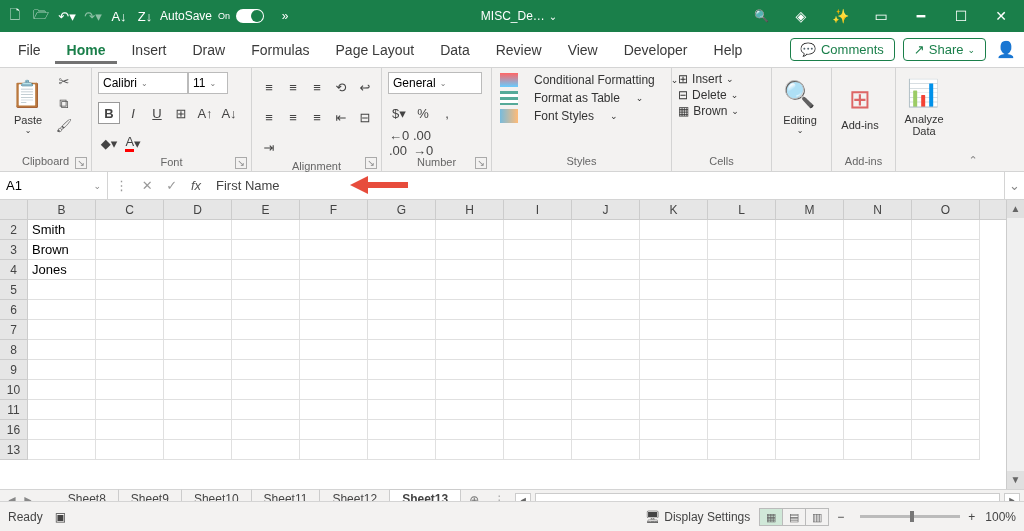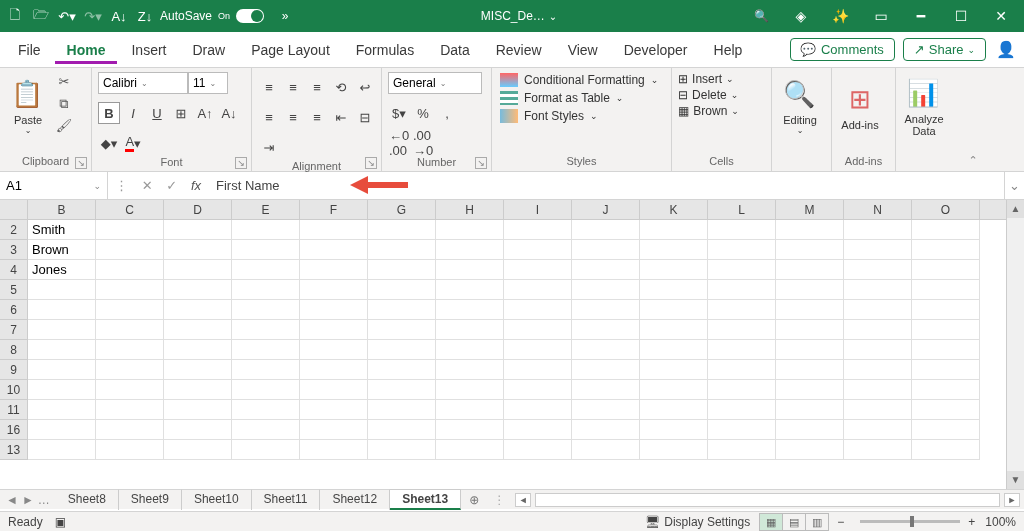--- a/index.html
+++ b/index.html
@@ -14,21 +14,21 @@
   .titlebar .toggle::after { content:''; position:absolute; right:1px; top:1px; width:12px; height:12px; border-radius:50%; background:#1a7f4a; }
   .titlebar .overflow { margin-left: 10px; font-size: 12px; }
   .titlebar .title { flex: 1; text-align: center; display:flex; align-items:center; justify-content:center; gap:4px; }
   .titlebar .right-icons { display:flex; align-items:center; gap:2px; }
   .titlebar .win-btn { width:38px; height:32px; display:flex; align-items:center; justify-content:center; font-size:14px; cursor:pointer; }
   .search-glass { width: 40px; text-align: center; }
 
   
   .tabs { height: 36px; background: #fff; border-bottom: 1px solid #d4d4d4; display:flex; align-items:center; padding:0 6px; gap:2px; }
   .tab { padding: 6px 12px; font-size: 14px; color:#3a3a3a; cursor:pointer; }
-  .tab.active { color:#1a7f4a; font-weight:600; border-bottom: 3px solid #a21caf; padding-bottom:3px; }
+  .tab.active { color:#1a7f4a; font-weight:600; border-bottom: 3px solid #737373; padding-bottom:3px; }
   .tab-right { margin-left:auto; display:flex; align-items:center; gap:8px; }
   .comments-btn, .share-btn { border:1px solid #1a7f4a; color:#1a7f4a; border-radius:4px; padding:3px 10px; font-size:13px; cursor:pointer; display:flex; align-items:center; gap:4px; }
   .share-btn { background:#fff; }
   .avatar-icon { width:24px; height:24px; display:flex; align-items:center; justify-content:center; color:#666; }
 
   
   .ribbon { height: 104px; background: #f3f2f1; border-bottom: 1px solid #d4d4d4; display:flex; }
   .group { border-right: 1px solid #d4d4d4; padding: 4px 6px 2px; display:flex; flex-direction:column; position:relative; }
   .group-content { flex:1; display:flex; align-items:flex-start; gap:4px; }
   .group-label { text-align:center; font-size:11px; color:#666; padding:2px 0; }
@@ -42,21 +42,21 @@
   .font-row { display:flex; align-items:center; gap:0; }
   .font-combo { border:1px solid #bbb; height:22px; font-size:12px; padding:0 4px; background:#fff; display:flex; align-items:center; gap:4px; cursor:pointer; }
   .font-combo.name { width:90px; }
   .font-combo.size { width:40px; }
   .combo-arrow { font-size:8px; color:#777; }
   .btn-row { display:flex; gap:2px; margin-top:4px; }
   .toolbtn { width:22px; height:22px; display:flex; align-items:center; justify-content:center; font-size:13px; color:#444; cursor:pointer; border:1px solid transparent; }
   .toolbtn.boxed { border:1px solid #999; background:#fff; }
 
   .styles-stack { display:flex; flex-direction:column; gap:2px; }
-  .style-item { display:flex; align-items:center; gap:6px; font-size:12px; color:#333; cursor:pointer; padding:1px 2px; white-space:nowrap; }
+  .style-item { display:flex; align-items:center; gap:16px; font-size:12px; color:#333; cursor:pointer; padding:1px 2px; white-space:nowrap; }
   .style-icon { width:18px; height:14px; display:inline-block; }
   .cells-stack { display:flex; flex-direction:column; gap:2px; }
   .cell-item { display:flex; align-items:center; gap:4px; font-size:12px; color:#333; cursor:pointer; white-space:nowrap; }
 
   
   .fbar { height: 28px; border-bottom:1px solid #d4d4d4; display:flex; align-items:center; font-size:13px; position:relative; }
   .namebox { width:108px; height:100%; border-right:1px solid #d4d4d4; display:flex; align-items:center; padding:0 6px; justify-content:space-between; }
   .fbtns { width:100px; display:flex; align-items:center; justify-content:space-around; color:#999; }
   .fx { font-style:italic; color:#555; }
   .finput { flex:1; padding:0 8px; color:#444; position:relative; }
@@ -84,21 +84,21 @@
   .sheet-nav span { cursor:pointer; }
   .sheet-tabs { display:flex; }
   .sheet-tab { padding:2px 12px; border-right:1px solid #ccc; border-top:1px solid transparent; cursor:pointer; color:#444; }
   .sheet-tab.active { background:#fff; border-top:1px solid #ccc; font-weight:600; border-bottom:2px solid #1a7f4a; }
   .new-sheet { padding:0 8px; color:#777; cursor:pointer; }
   .hscroll { flex:1; display:flex; align-items:center; padding:0 4px; gap:4px; }
   .hscroll-track { flex:1; height:14px; border:1px solid #ccc; background:#fff; position:relative; }
   .hscroll-btn { width:16px; height:14px; border:1px solid #ccc; font-size:9px; text-align:center; line-height:12px; background:#fff; cursor:pointer; color:#666; }
 
   
-  .status { position:absolute; bottom:0; left:0; right:0; height:20px; background:#f3f2f1; border-top:1px solid #d4d4d4; display:flex; align-items:center; font-size:12px; color:#444; padding:0 8px; }
+  .status { position:absolute; bottom:0; left:0; right:0; height:30px; background:#f3f2f1; border-top:1px solid #d4d4d4; display:flex; align-items:center; font-size:12px; color:#444; padding:0 8px; }
   .status .spacer { flex:1; }
   .status .view-btn { width:24px; height:18px; border:1px solid #bbb; margin-left:-1px; text-align:center; line-height:16px; cursor:pointer; font-size:11px; color:#666; }
   .status .view-btn.active { background:#d0e8d8; }
   .zoom-slider { width:100px; height:3px; background:#bbb; margin:0 8px; position:relative; }
   .zoom-slider::after { content:''; position:absolute; left:50%; top:-4px; width:4px; height:11px; background:#777; }
   .ribbon-collapse { width:26px; text-align:center; color:#888; cursor:pointer; font-size:11px; align-self:flex-end; padding-bottom:4px; }
 </style>
 </head>
 <body>
 
@@ -130,22 +130,22 @@
     <div class="win-btn">☐</div>
     <div class="win-btn">✕</div>
   </div>
 </div>
 
 <div class="tabs">
   <div class="tab">File</div>
   <div class="tab active">Home</div>
   <div class="tab">Insert</div>
   <div class="tab">Draw</div>
+  <div class="tab">Formulas</div>
   <div class="tab">Page Layout</div>
-  <div class="tab">Formulas</div>
   <div class="tab">Data</div>
   <div class="tab">Review</div>
   <div class="tab">View</div>
   <div class="tab">Developer</div>
   <div class="tab">Help</div>
   <div class="tab-right">
     <div class="comments-btn">
         <span>💬</span>
         <span>Comments</span>
       </div>

